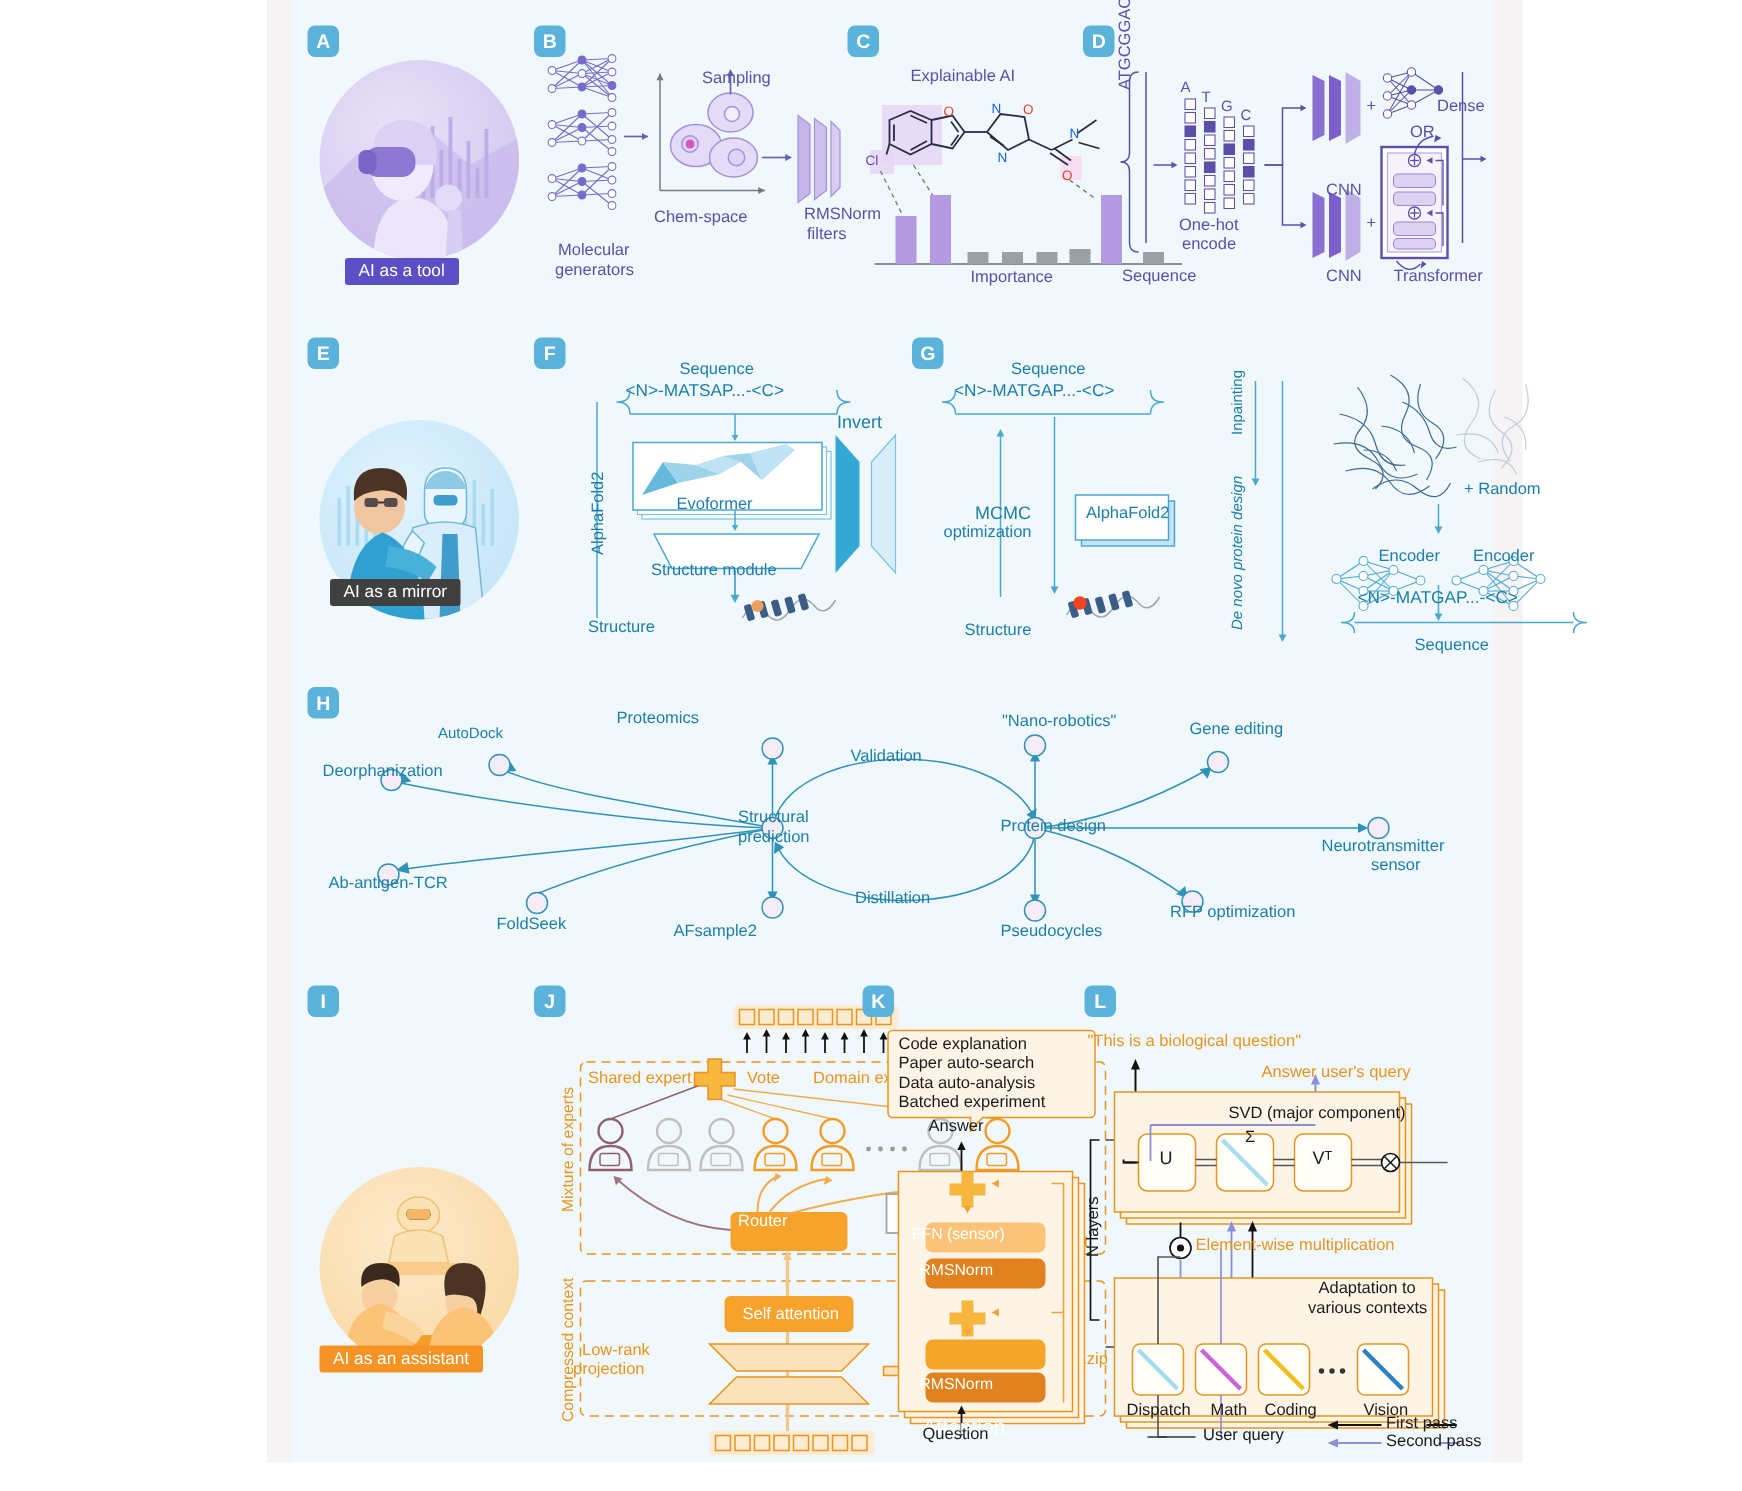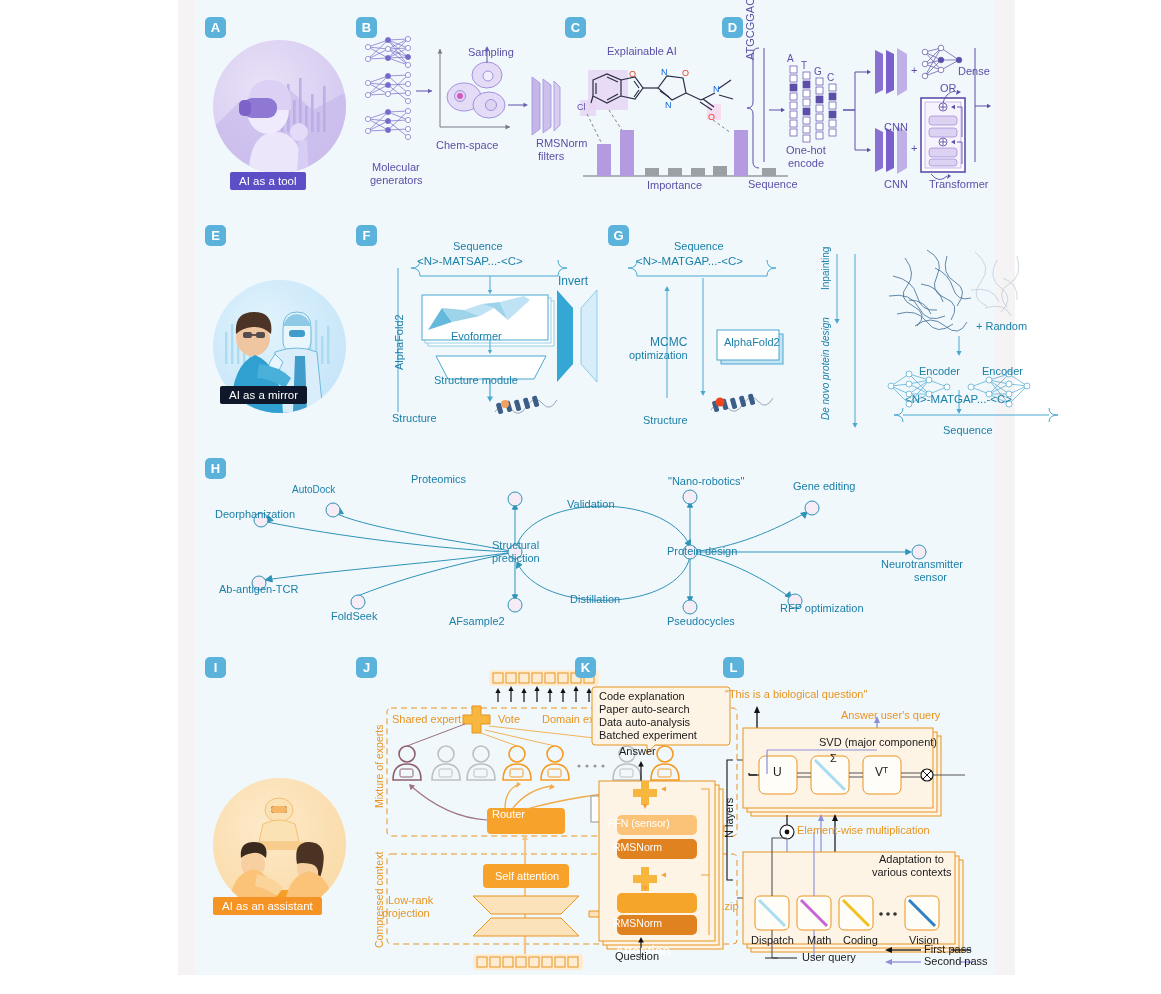--- a/index.html
+++ b/index.html
@@ -400,21 +400,21 @@
 
         <ellipse cx="40" cy="58" rx="17" ry="18" fill="#f0c6a0"></ellipse>
         <path d="M23 54 q-2 -22 18 -22 q20 0 17 22 q-8 -8 -18 -7 q-11 1 -17 7Z" fill="#4b3425"></path>
         <rect x="30" y="52" width="9" height="6" rx="2" fill="#2e2e38" opacity=".8"></rect>
         <rect x="43" y="52" width="9" height="6" rx="2" fill="#2e2e38" opacity=".8"></rect>
         <line x1="39" y1="55" x2="43" y2="55" stroke="#2e2e38" stroke-width="1.4"></line>
         <path d="M18 133 q0 -48 24 -58 q26 10 28 58 Z" fill="#2fa0cf"></path>
         <path d="M46 84 q20 2 32 14 l-6 10 q-16 -10 -28 -10 Z" fill="#49b0da"></path>
       </g>
     </svg>
-    <div class="cap" style="left:25px;top:374px;background:#0f172a;border-radius:2px">AI as a mirror</div>
+    <div class="cap" style="left:25px;top:374px;background:#404040;border-radius:2px">AI as a mirror</div>
   </div>
 
   <div class="pl" style="left:161px;top:225px">F</div>
   <div class="t bl" style="left:258px;top:240px;font-size:11px">Sequence</div>
   <div class="t bl" style="left:222px;top:255px;font-size:11.5px">&lt;N&gt;-MATSAP...-&lt;C&gt;</div>
   <svg style="left:195px;top:252px" width="205" height="175" viewBox="0 0 205 175">
 
     <path d="M30 8 q0 8 -8 8 h-1 q9 0 9 8" stroke="#4aa8d0" stroke-width="1" fill="none"></path>
     <line x1="30" y1="24" x2="168" y2="24" stroke="#4aa8d0" stroke-width="1"></line>
     <path d="M168 8 q0 8 8 8 h1 q-9 0 -9 8" stroke="#4aa8d0" stroke-width="1" fill="none"></path>

